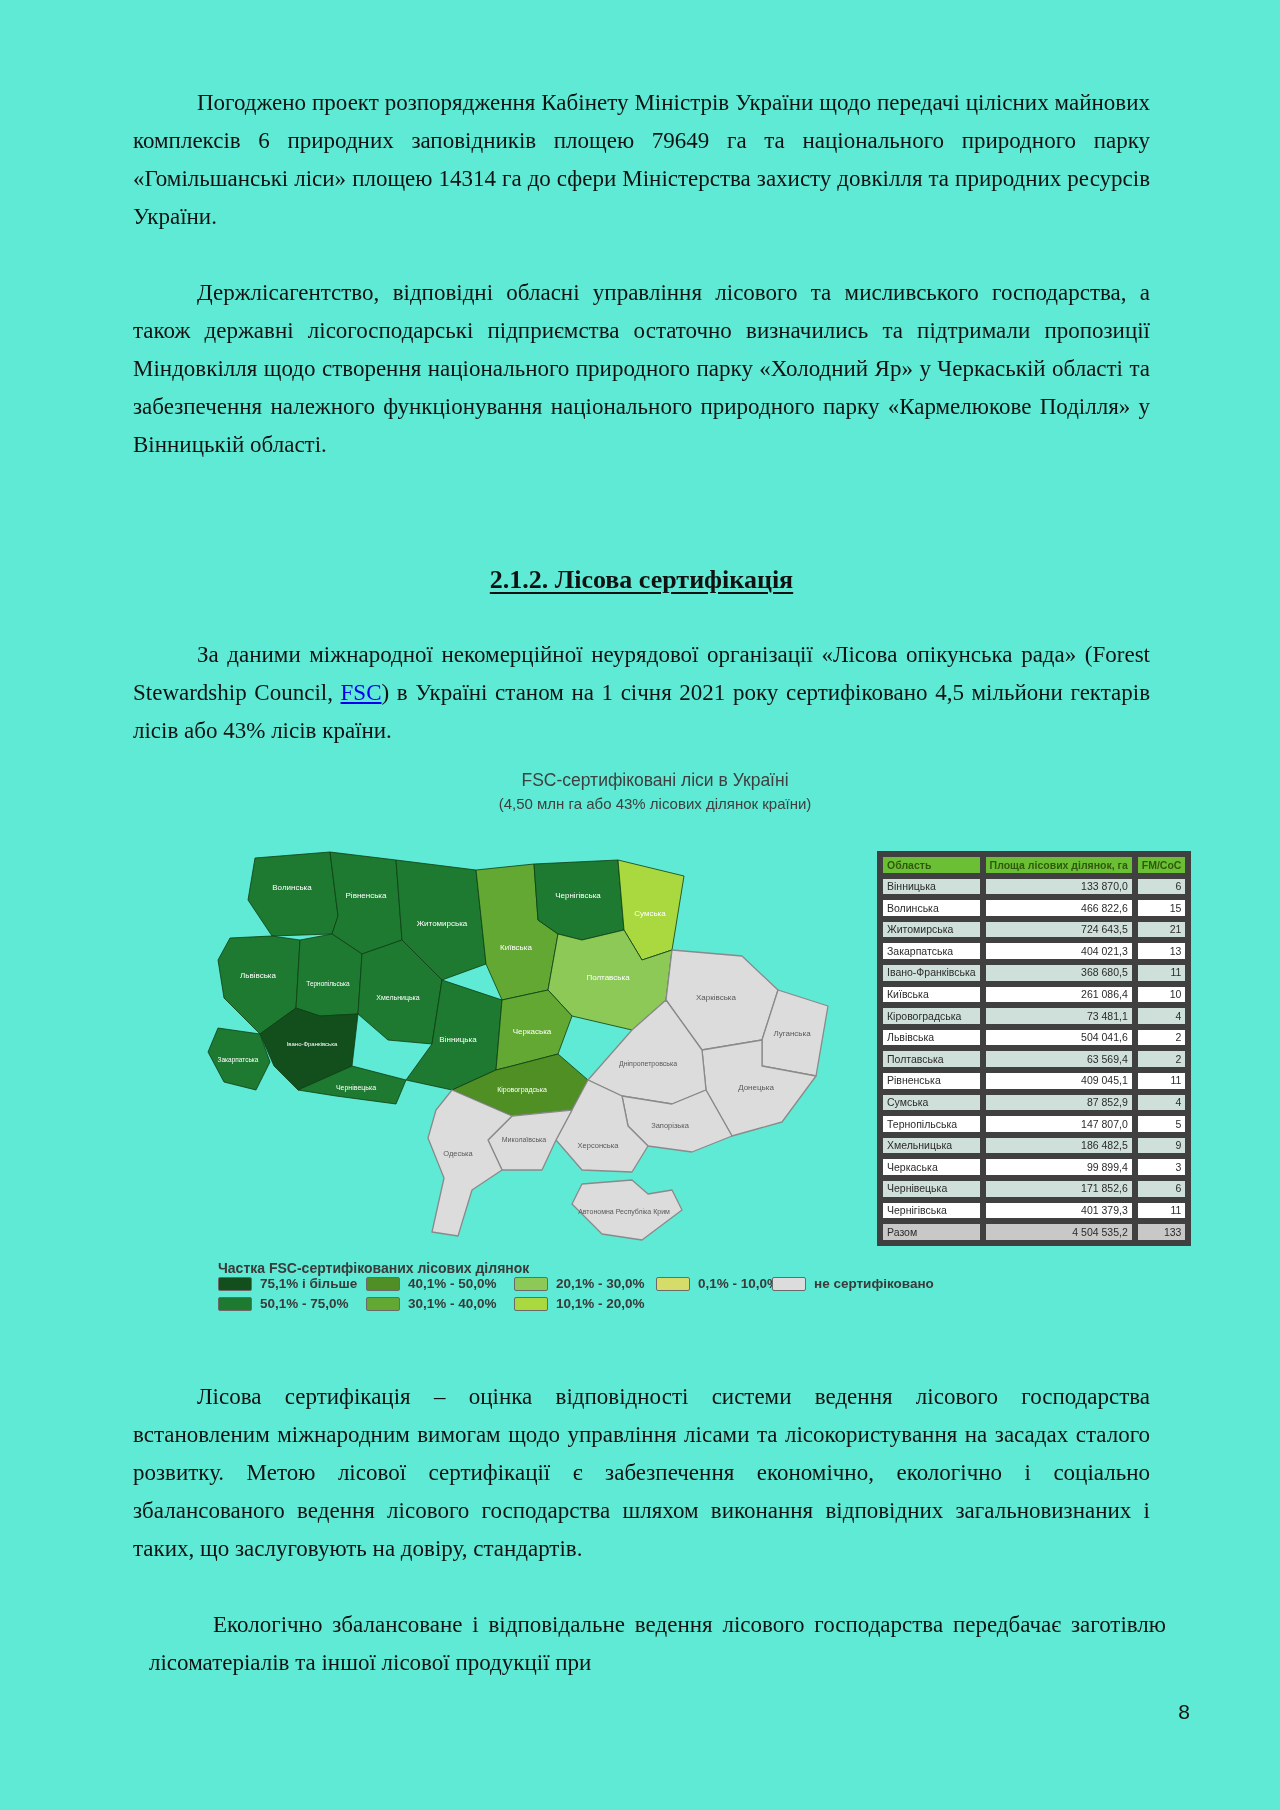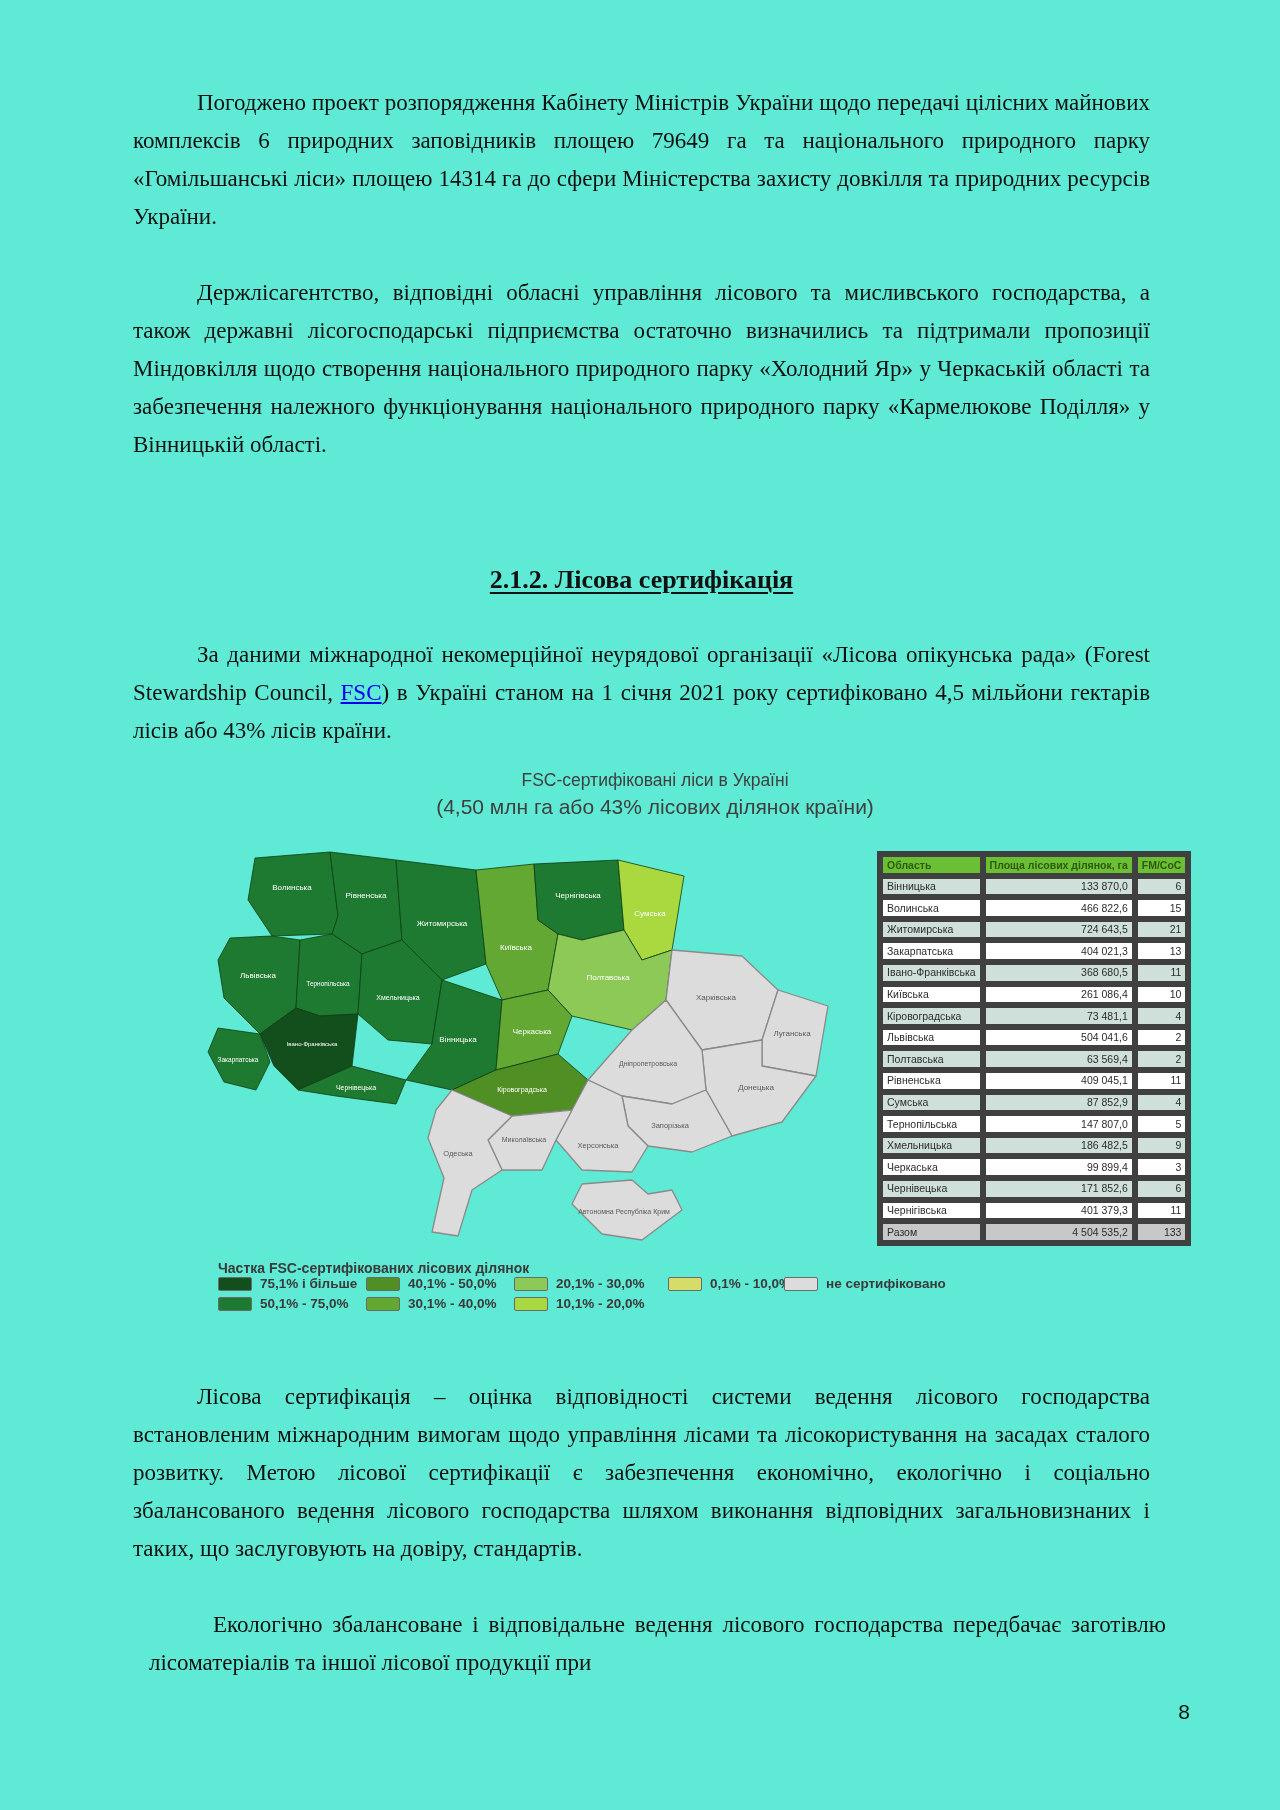--- a/index.html
+++ b/index.html
@@ -7,21 +7,21 @@
   .para{position:absolute;left:133px;width:1017px;margin:0;
         font-family:"Liberation Serif",serif;font-size:23px;line-height:38px;
         color:#121212;text-align:justify;text-indent:64px;}
   .heading{position:absolute;left:133px;width:1017px;text-align:center;
         font-family:"Liberation Serif",serif;font-size:26px;font-weight:bold;
         color:#111;text-decoration:underline;text-decoration-thickness:2px;text-underline-offset:4px;}
   .fsc-link{color:#0000ee;text-decoration:underline;cursor:pointer;}
   .fig-title{position:absolute;left:280px;width:750px;text-align:center;
         font-family:"Liberation Sans",sans-serif;color:#3f3f3f;}
   .fig-title .t1{font-size:17.5px;margin-bottom:4px;}
-  .fig-title .t2{font-size:21px;}
+  .fig-title .t2{font-size:15px;}
   #map-svg{position:absolute;left:200px;top:838px;width:640px;height:420px;}
   #map-svg text{font-family:"Liberation Sans",sans-serif;}
   
   #fsc-table{position:absolute;left:877px;top:851px;border-collapse:collapse;
         border:2px solid #333;font-family:"Liberation Sans",sans-serif;
         font-size:10.5px;line-height:1.2;color:#2b2b2b;table-layout:fixed;}
   #fsc-table th,#fsc-table td{border:6px solid #404040;padding:1.5px 4px;height:14.5px;
         overflow:hidden;white-space:nowrap;box-sizing:border-box;}
   #fsc-table th{background:#6abf35;color:#2f5a0d;font-weight:600;text-align:left;}
   #fsc-table th.c2{text-align:center;}
@@ -32,21 +32,21 @@
   #fsc-table tr.odd td{background:#cfe0da;}
   #fsc-table tr.even td{background:#ffffff;}
   #fsc-table tr.total td{background:#c8c8c8;}
   
   .legend{position:absolute;left:218px;top:1260px;width:860px;
         font-family:"Liberation Sans",sans-serif;color:#3a3a3a;}
   .legend-title{font-size:14px;font-weight:bold;}
   .legend-row{display:flex;align-items:flex-start;margin-bottom:5px;}
   .legend-item{display:flex;align-items:center;width:148px;flex:0 0 auto;}
   .legend-row .legend-item:nth-child(4){width:116px;}
-  .legend-row .legend-item:nth-child(3){width:154px;}
+  .legend-row .legend-item:nth-child(3){width:142px;}
   .legend-row .legend-item:last-child{width:auto;}
   .swatch{display:inline-block;width:32px;height:12px;border:1px solid #6a6a6a;
         border-radius:2px;margin-right:8px;flex:0 0 auto;}
   .legend-label{font-size:13.5px;font-weight:bold;white-space:nowrap;}
   .page-num{position:absolute;left:1120px;top:1700px;width:70px;text-align:right;
         font-family:"Liberation Sans",sans-serif;font-size:21px;color:#111;}
 </style>
 </head>
 <body>
 

